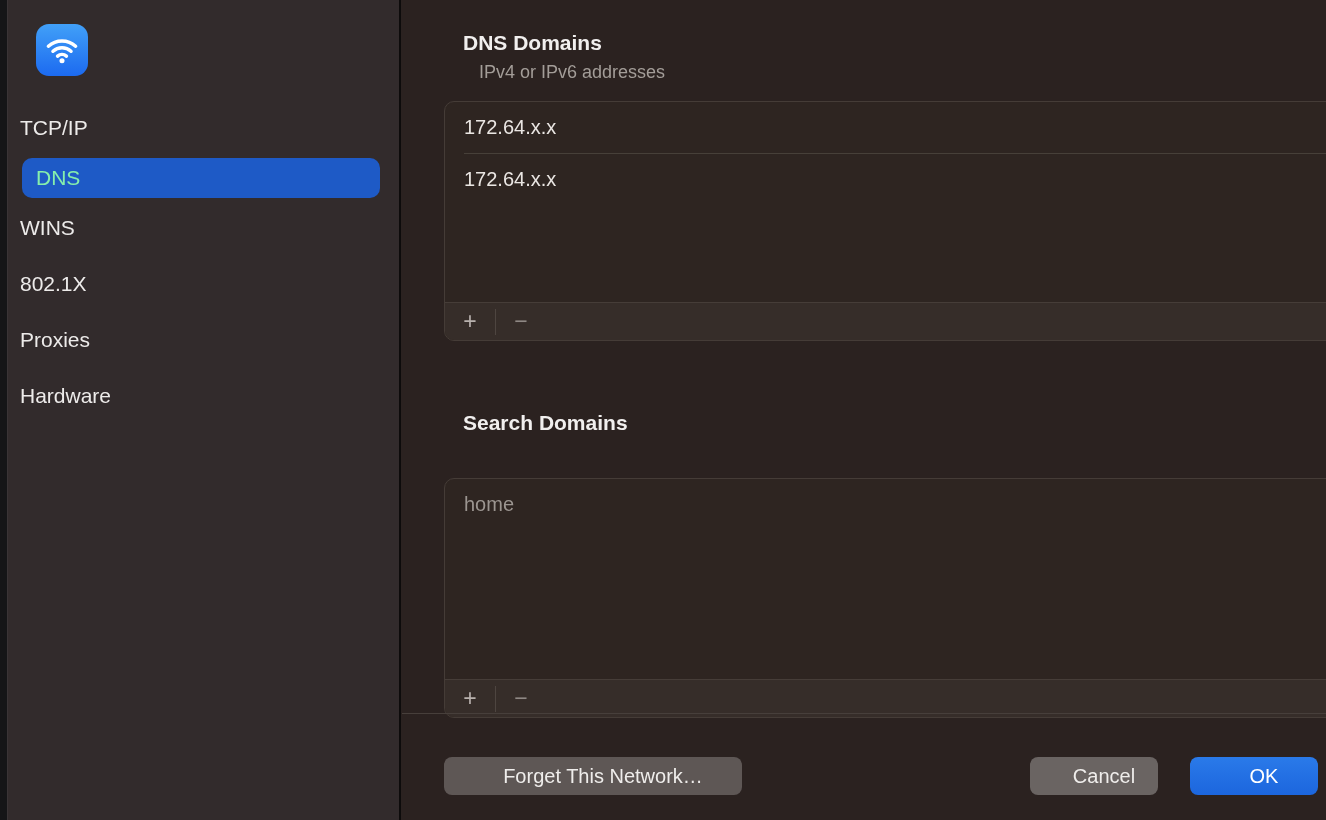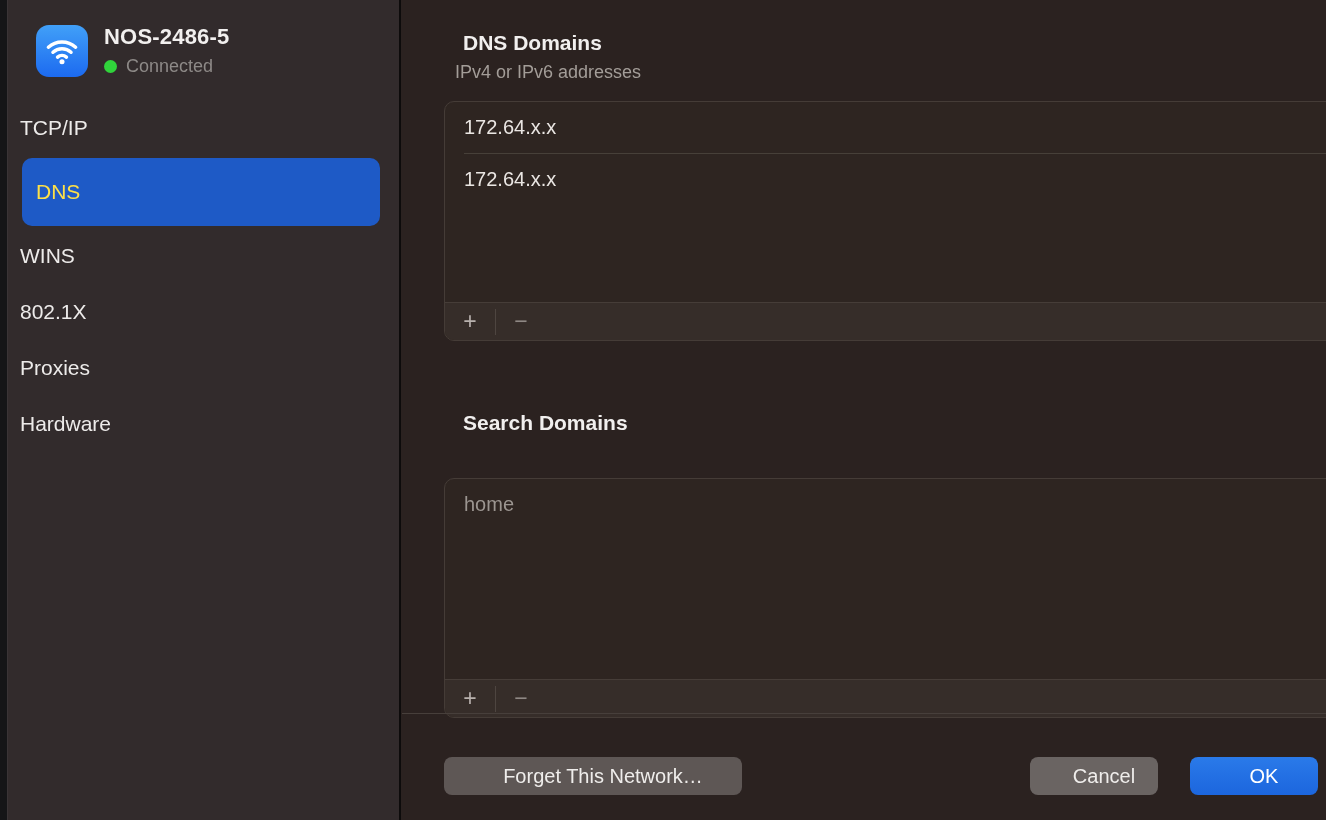--- a/index.html
+++ b/index.html
@@ -39,30 +39,30 @@
   .status-dot { width: 13px; height: 13px; border-radius: 50%; background: #30d33b; flex: 0 0 auto; }
   .status-label { margin-left: 9px; font-size: 18px; color: #8d8987; }
 
   .nav { position: absolute; left: 0; top: 100px; width: 100%; }
   .nav-item {
     height: 56px; display: flex; align-items: center;
     padding-left: 12px; font-size: 21px; color: #edebea;
     cursor: default;
   }
   .nav-item.selected {
-    margin: 2px 19px 2px 14px; height: 68px;
+    margin: 2px 19px 2px 14px; height: 40px;
     padding-left: 14px;
-    background: #1e5ac6; border-radius: 10px; color: #fde047;
+    background: #1e5ac6; border-radius: 10px; color: #86efac;
   }
 
   
   .main { position: absolute; left: 402px; top: 0; width: 924px; height: 820px; }
 
   .section-title { position: absolute; left: 61px; font-size: 21px; font-weight: 700; color: #f1efee; }
-  .section-subtitle { position: absolute; left: 53px; font-size: 18px; color: #a39d98; }
+  .section-subtitle { position: absolute; left: 77px; font-size: 18px; color: #a39d98; }
   #dns-title { top: 31px; }
   #dns-subtitle { top: 62px; }
   #search-title { top: 411px; }
 
   .list-box {
     position: absolute; left: 42px; width: 951px; height: 240px;
     background: #2e2521; border: 1px solid #453c37; border-radius: 10px;
     overflow: hidden;
   }
   #dns-box { top: 101px; }
@@ -119,27 +119,20 @@
 <aside class="sidebar">
   <div class="network-header">
     <div class="wifi-badge">
       <svg viewBox="0 0 24 24" fill="none" stroke="#ffffff" stroke-width="2.2" stroke-linecap="round">
         <path d="M3.4 9.6 a13 13 0 0 1 17.2 0"></path>
         <path d="M6.3 12.8 a8.6 8.6 0 0 1 11.4 0"></path>
         <path d="M9.2 15.9 a4.3 4.3 0 0 1 5.6 0"></path>
         <circle cx="12" cy="18.8" r="1.6" fill="#ffffff" stroke="none"></circle>
       </svg>
     </div>
-    <div class="network-meta">
-      <div class="network-name">NOS-2486-5</div>
-      <div class="network-status">
-        <span class="status-dot"></span>
-        <span class="status-label">Connected</span>
-      </div>
-    </div>
   </div>
 
   <nav class="nav">
     <div class="nav-item">TCP/IP</div>
     <div class="nav-item selected">DNS</div>
     <div class="nav-item">WINS</div>
     <div class="nav-item">802.1X</div>
     <div class="nav-item">Proxies</div>
     <div class="nav-item">Hardware</div>
   </nav>

